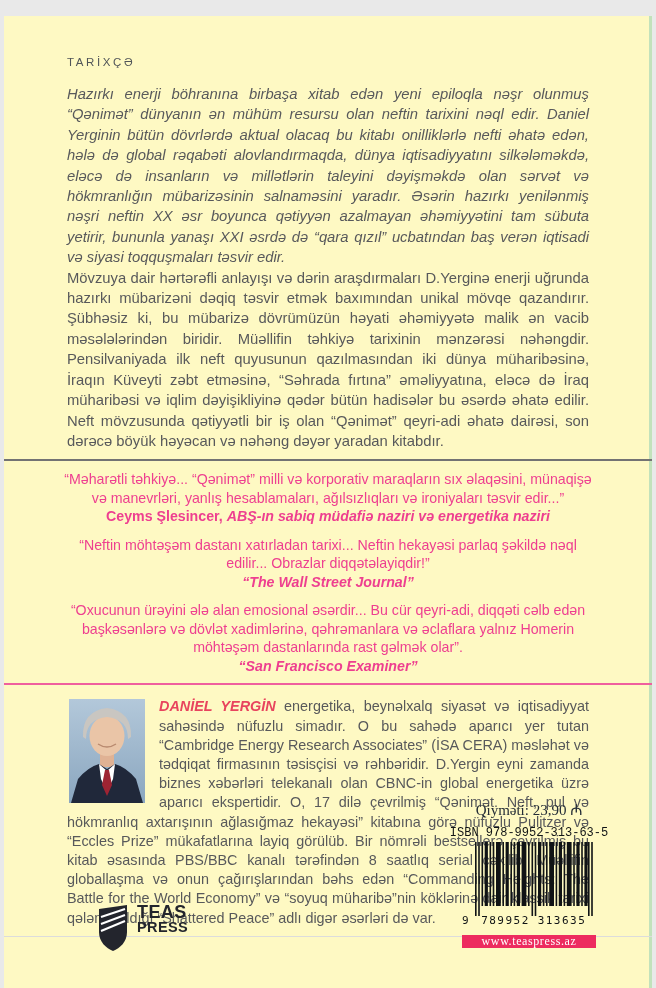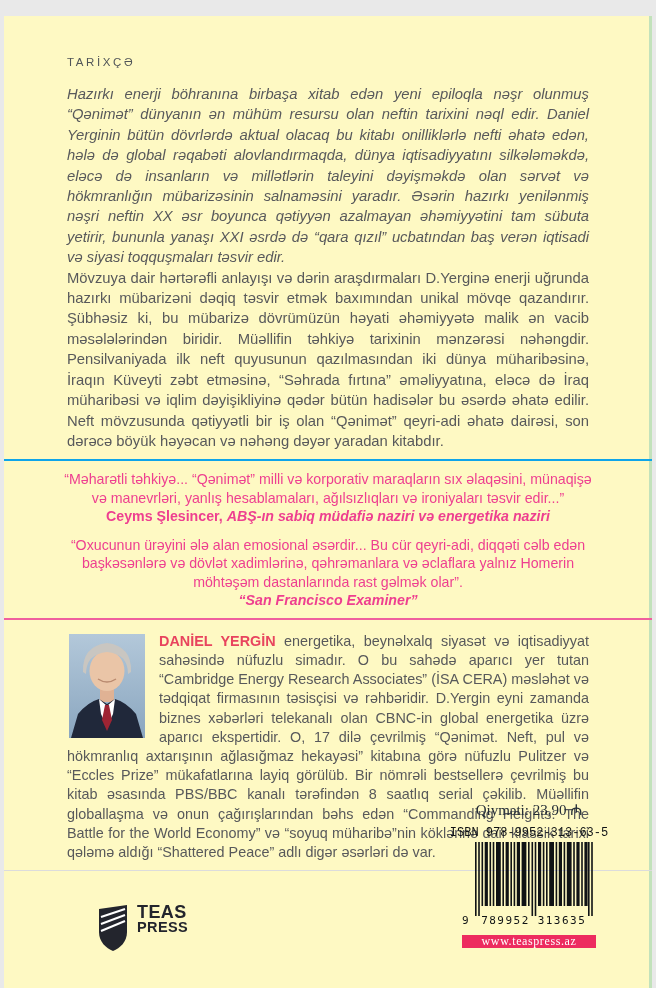--- a/index.html
+++ b/index.html
@@ -22,21 +22,21 @@
   }
   p.synopsis{
     margin:0;
     font-size:14.8px;
     line-height:20.4px;
     text-align:justify;
   }
   p.synopsis.first{margin-top:16px;font-style:italic;}
   .quote-block{
     margin:8px -63px 0 -63px;
-    border-top:2px solid #0ea5e9;
+    border-top:2px solid #737373;
     border-bottom:2px solid #ef5f9e;
     padding:9px 54px 8px 54px;
     text-align:center;
     color:#ee3f90;
     font-size:14.2px;
     line-height:18.5px;
   }
   .quote{margin:0 0 10px 0;}
   .quote:last-child{margin-bottom:0;}
   .quote-attr{font-weight:bold;}
@@ -46,21 +46,21 @@
     font-size:14.4px;
     line-height:19.2px;
     text-align:justify;
   }
   .author-photo{
     float:left;
     width:76px;height:104px;
     margin:2px 14px 4px 2px;
     display:block;
   }
-  .author-name{color:#e8445e;font-weight:bold;}
+  .author-name{color:#e8445e;font-weight:bold;font-style:italic;}
   .divider-gray{
     clear:both;
     border:0;
     border-top:1px solid #dcdcdc;
     margin:8px -63px 0 -63px;
   }
   .price-barcode{
     position:absolute;
     top:786px;left:420px;width:210px;
     text-align:center;
@@ -118,20 +118,24 @@
     <div class="category-label">TARİXÇƏ</div>
 
     <p class="synopsis first">Hazırkı enerji böhranına birbaşa xitab edən yeni epiloqla nəşr olunmuş “Qənimət” dünyanın ən mühüm resursu olan neftin tarixini nəql edir. Daniel Yerginin bütün dövrlərdə aktual olacaq bu kitabı onilliklərlə nefti əhatə edən, hələ də global rəqabəti alovlandırmaqda, dünya iqtisadiyyatını silkələməkdə, eləcə də insanların və millətlərin taleyini dəyişməkdə olan sərvət və hökmranlığın mübarizəsinin salnaməsini yaradır. Əsərin hazırkı yenilənmiş nəşri neftin XX əsr boyunca qətiyyən azalmayan əhəmiyyətini tam sübuta yetirir, bununla yanaşı XXI əsrdə də “qara qızıl” ucbatından baş verən iqtisadi və siyasi toqquşmaları təsvir edir.</p>
 
     <p class="synopsis">Mövzuya dair hərtərəfli anlayışı və dərin araşdırmaları D.Yerginə enerji uğrunda hazırkı mübarizəni dəqiq təsvir etmək baxımından unikal mövqe qazandırır. Şübhəsiz ki, bu mübarizə dövrümüzün həyati əhəmiyyətə malik ən vacib məsələlərindən biridir. Müəllifin təhkiyə tarixinin mənzərəsi nəhəngdir. Pensilvaniyada ilk neft quyusunun qazılmasından iki dünya müharibəsinə, İraqın Küveyti zəbt etməsinə, “Səhrada fırtına” əməliyyatına, eləcə də İraq müharibəsi və iqlim dəyişikliyinə qədər bütün hadisələr bu əsərdə əhatə edilir. Neft mövzusunda qətiyyətli bir iş olan “Qənimət” qeyri-adi əhatə dairəsi, son dərəcə böyük həyəcan və nəhəng dəyər yaradan kitabdır.</p>
 
     <div class="quote-block">
       <p class="quote">
         <span>“Məharətli təhkiyə... “Qənimət” milli və korporativ maraqların sıx əlaqəsini, münaqişə və manevrləri, yanlış hesablamaları, ağılsızlıqları və ironiyaları təsvir edir...”</span><br>
         <span class="quote-attr"><strong>Ceyms Şlesincer,</strong> <em>ABŞ-ın sabiq müdafiə naziri və energetika naziri</em></span>
+      </p>
+      <p class="quote">
+        <span>“Neftin möhtəşəm dastanı xatırladan tarixi... Neftin hekayəsi parlaq şəkildə nəql edilir... Obrazlar diqqətəlayiqdir!”</span><br>
+        <span class="quote-attr"><em>“The Wall Street Journal”</em></span>
       </p>
       <p class="quote">
         <span>“Oxucunun ürəyini ələ alan emosional əsərdir... Bu cür qeyri-adi, diqqəti cəlb edən başkəsənlərə və dövlət xadimlərinə, qəhrəmanlara və əclaflara yalnız Homerin möhtəşəm dastanlarında rast gəlmək olar”.</span><br>
         <span class="quote-attr"><em>“San Francisco Examiner”</em></span>
       </p>
     </div>
 
     <div class="bio-section">
       <svg class="author-photo" viewBox="0 0 76 104" xmlns="http://www.w3.org/2000/svg" aria-hidden="true">
         <defs>

